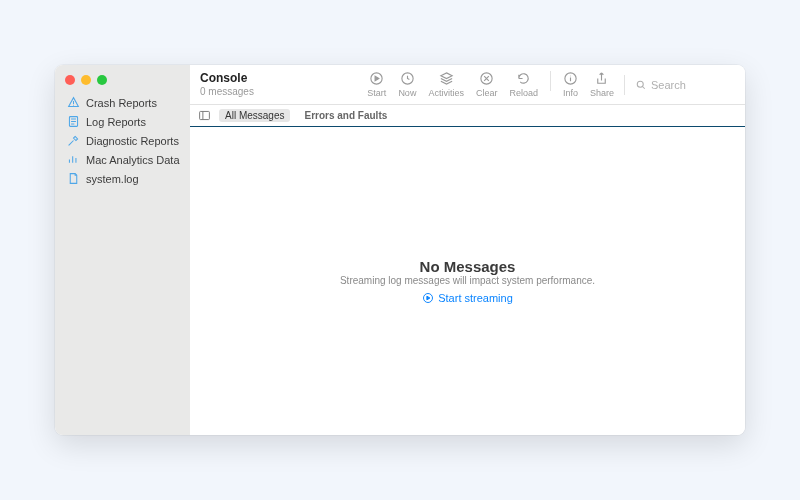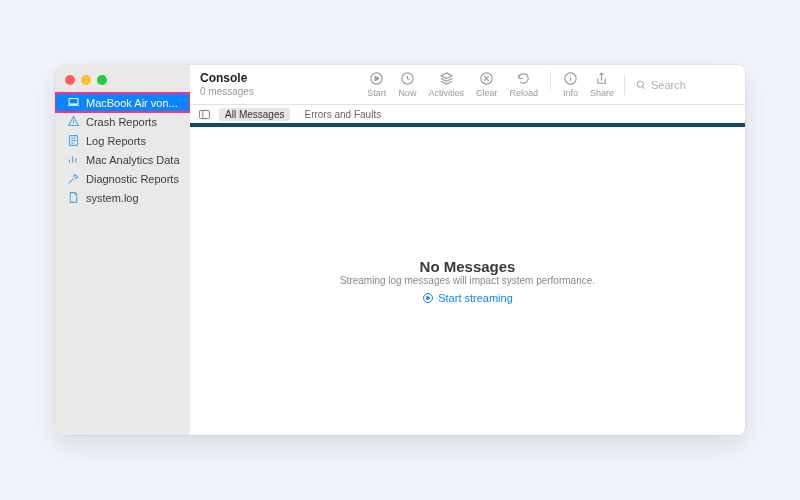--- a/index.html
+++ b/index.html
@@ -32,55 +32,44 @@
   .tb-title .t { font-weight: 600; font-size: 12px; color: #222; }
   .tb-title .s { font-size: 10px; color: #9a9a9a; }
   .tb-btns { display: flex; gap: 12px; }
   .tb-btn { display: flex; flex-direction: column; align-items: center; gap: 2px; font-size: 9px; color: #9a9a9a; }
   .tb-btn .ticon { width: 15px; height: 15px; display: flex; align-items: center; justify-content: center; color: #9a9a9a; }
   .tb-btn .ticon svg { width: 100%; height: 100%; }
   .tb-sep { width: 1px; height: 20px; background: #e2e2e2; }
   .search { display: flex; align-items: center; gap: 4px; color: #b0b0b0; font-size: 11px; width: 100px; }
   .search .sicon { width: 12px; height: 12px; display: flex; }
   .search .sicon svg { width: 100%; height: 100%; }
-  .filterbar { height: 22px; border-bottom: 4px solid #0c4a6e; display: flex; align-items: center; gap: 8px; padding: 0 8px; font-size: 10px; color: #666; }
+  .filterbar { height: 22px; border-bottom: 1px solid #0c4a6e; display: flex; align-items: center; gap: 8px; padding: 0 8px; font-size: 10px; color: #666; }
   .filterbar .side-ico { width: 13px; height: 13px; display: flex; color: #7a7a7a; }
   .filterbar .side-ico svg { width:100%; height:100%; }
   .seg { background: #e6e6e6; padding: 1px 6px; border-radius: 3px; color: #333; }
-  .seg.plain { background: transparent; color: #666; }
+  .seg.plain { background: transparent; color: #666; font-weight: bold; }
   .content { flex: 1; display: flex; flex-direction: column; align-items: center; justify-content: center; }
   .content .headline { font-size: 15px; font-weight: 600; color: #3a3a3a; }
   .content .sub { font-size: 10px; color: #8a8a8a; }
   .content .action { display: flex; align-items: center; gap: 4px; font-size: 11px; color: #0a84ff; margin-top: 6px; cursor: pointer; }
   .content .action .picon { width: 12px; height: 12px; display: flex; }
   .content .action .picon svg { width:100%; height:100%; }
 </style>
 </head>
 <body>
 
 <div class="window">
 
   <div class="sidebar">
     <div class="traffic">
       <span class="dot-red"></span>
       <span class="dot-yellow"></span>
       <span class="dot-green"></span>
     </div>
 
-    <div class="items">
-      <div class="item selected highlight-box">
-        <span class="icon">
-          <svg viewBox="0 0 16 16" fill="none" stroke="currentColor" stroke-width="1.3">
-              <rect x="2.5" y="3" width="11" height="7" rx="1"></rect>
-              <path d="M1 11.5h14"></path>
-            </svg>
-        </span>
-        <span class="item-text">MacBook Air von...</span>
-      </div>
-    </div>
 
     <div class="items">
       <div class="item">
         <span class="icon" style="color:#4fa7e8">
             <svg viewBox="0 0 16 16" fill="none" stroke="currentColor" stroke-width="1.3">
               <path d="M8 2l6 11H2z"></path>
               <path d="M8 6v4M8 11.5v.5"></path>
             </svg>
           </span>
         <span class="item-text">Crash Reports</span>
@@ -90,32 +79,32 @@
             <svg viewBox="0 0 16 16" fill="none" stroke="currentColor" stroke-width="1.3">
               <rect x="3" y="2" width="10" height="12" rx="1"></rect>
               <path d="M5 5h6M5 8h6M5 11h4"></path>
             </svg>
           </span>
         <span class="item-text">Log Reports</span>
       </div>
       <div class="item">
         <span class="icon" style="color:#4fa7e8">
             <svg viewBox="0 0 16 16" fill="none" stroke="currentColor" stroke-width="1.3">
+              <path d="M3 13l5-5M10 3l3 3-2 2-3-3zM3 13l-1 1 1-1z"></path>
+            </svg>
+          </span>
+        <span class="item-text">Diagnostic Reports</span>
+      </div>
+      <div class="item">
+        <span class="icon" style="color:#4fa7e8">
+            <svg viewBox="0 0 16 16" fill="none" stroke="currentColor" stroke-width="1.3">
               <path d="M3 12V8M7 12V4M11 12V6"></path>
             </svg>
           </span>
         <span class="item-text">Mac Analytics Data</span>
-      </div>
-      <div class="item">
-        <span class="icon" style="color:#4fa7e8">
-            <svg viewBox="0 0 16 16" fill="none" stroke="currentColor" stroke-width="1.3">
-              <path d="M3 13l5-5M10 3l3 3-2 2-3-3zM3 13l-1 1 1-1z"></path>
-            </svg>
-          </span>
-        <span class="item-text">Diagnostic Reports</span>
       </div>
       <div class="item">
         <span class="icon" style="color:#4fa7e8">
             <svg viewBox="0 0 16 16" fill="none" stroke="currentColor" stroke-width="1.3">
               <path d="M4 2h6l2 2v10H4z"></path>
               <path d="M10 2v2h2"></path>
             </svg>
           </span>
         <span class="item-text">system.log</span>
       </div>

